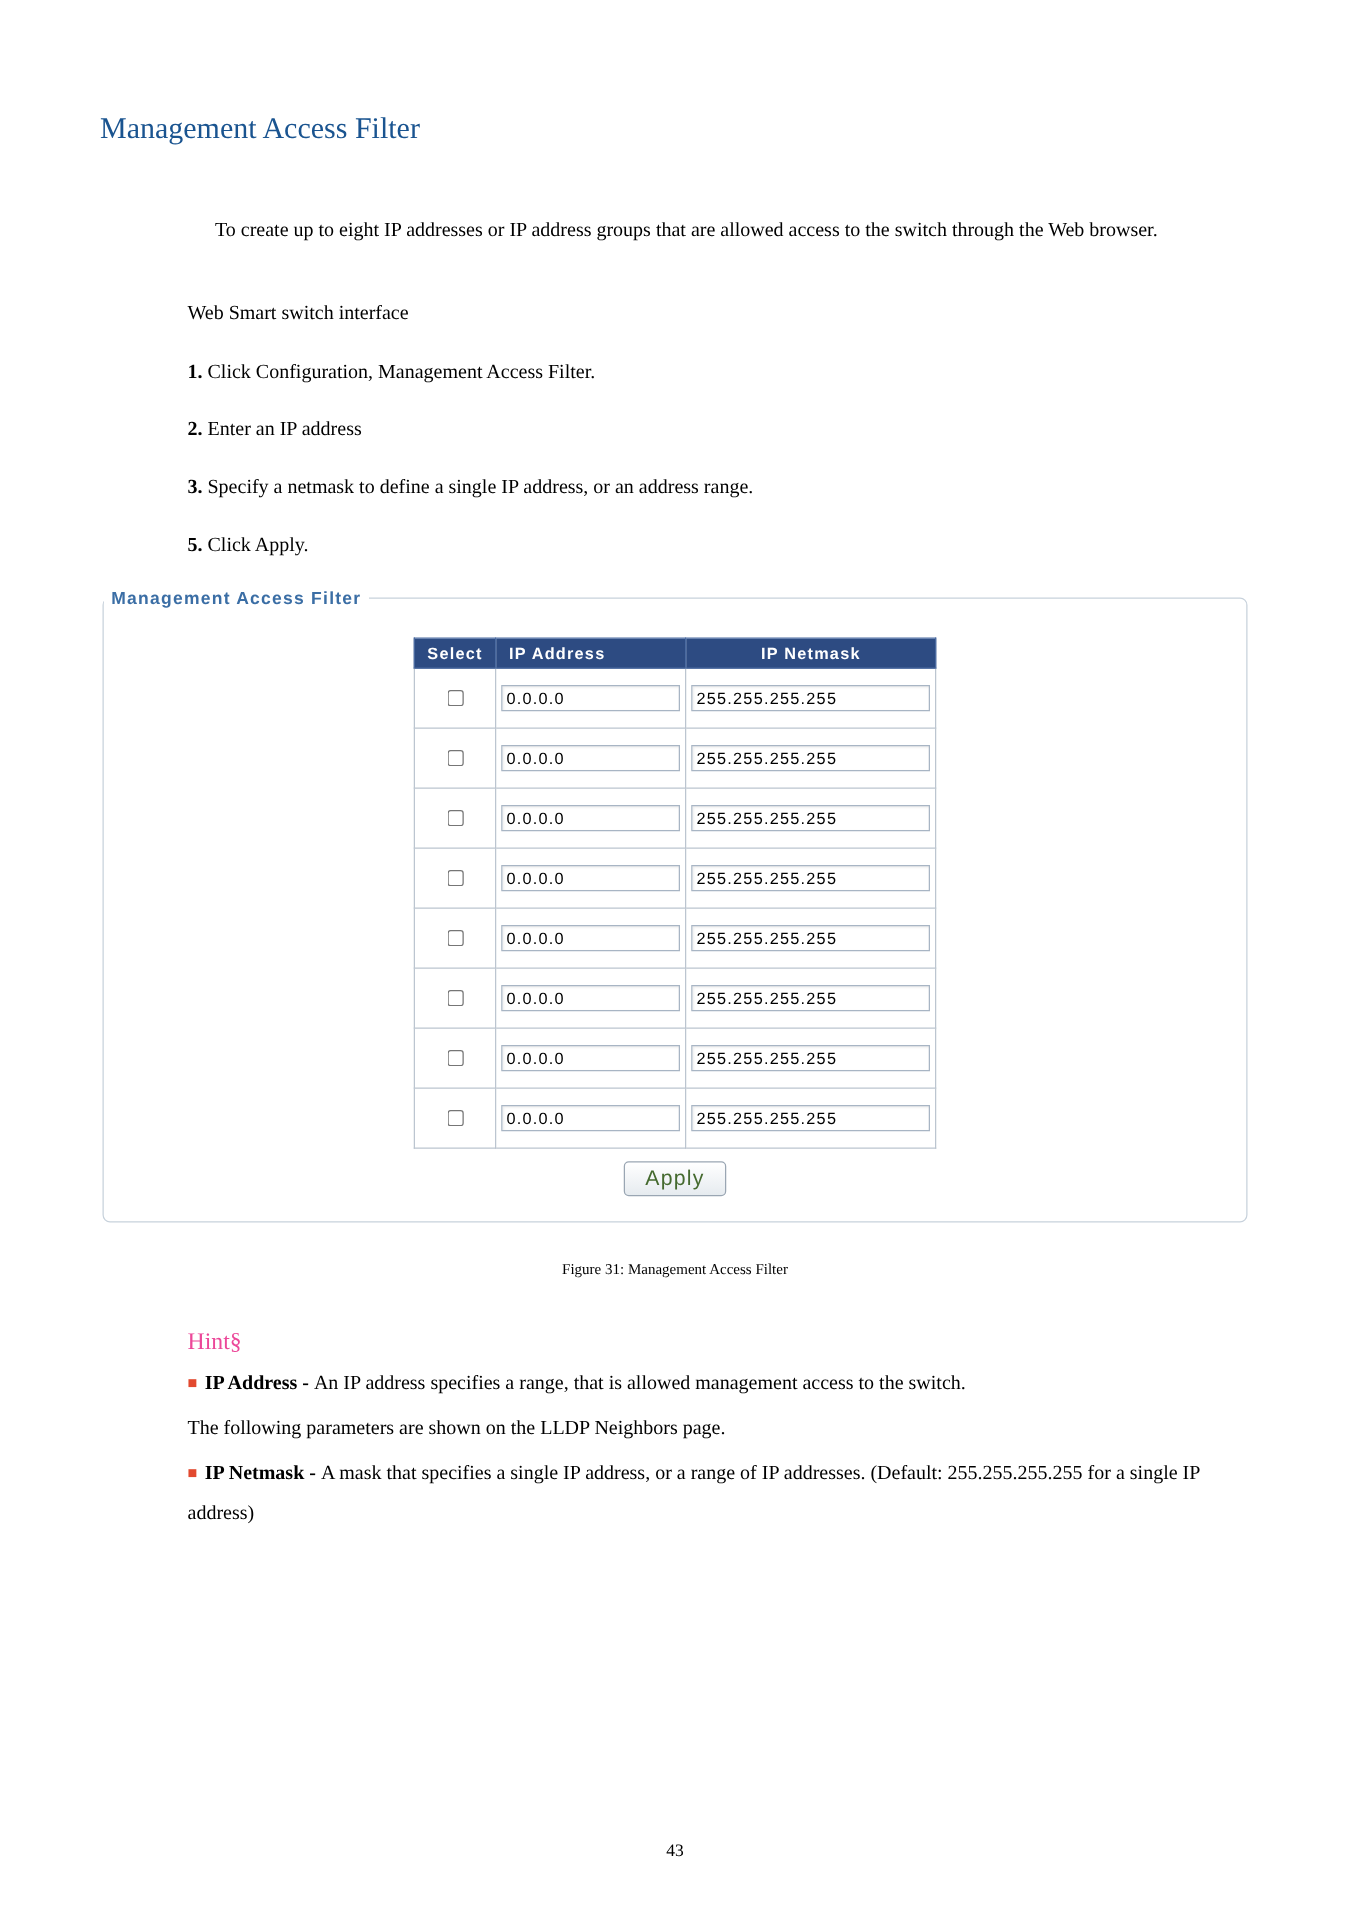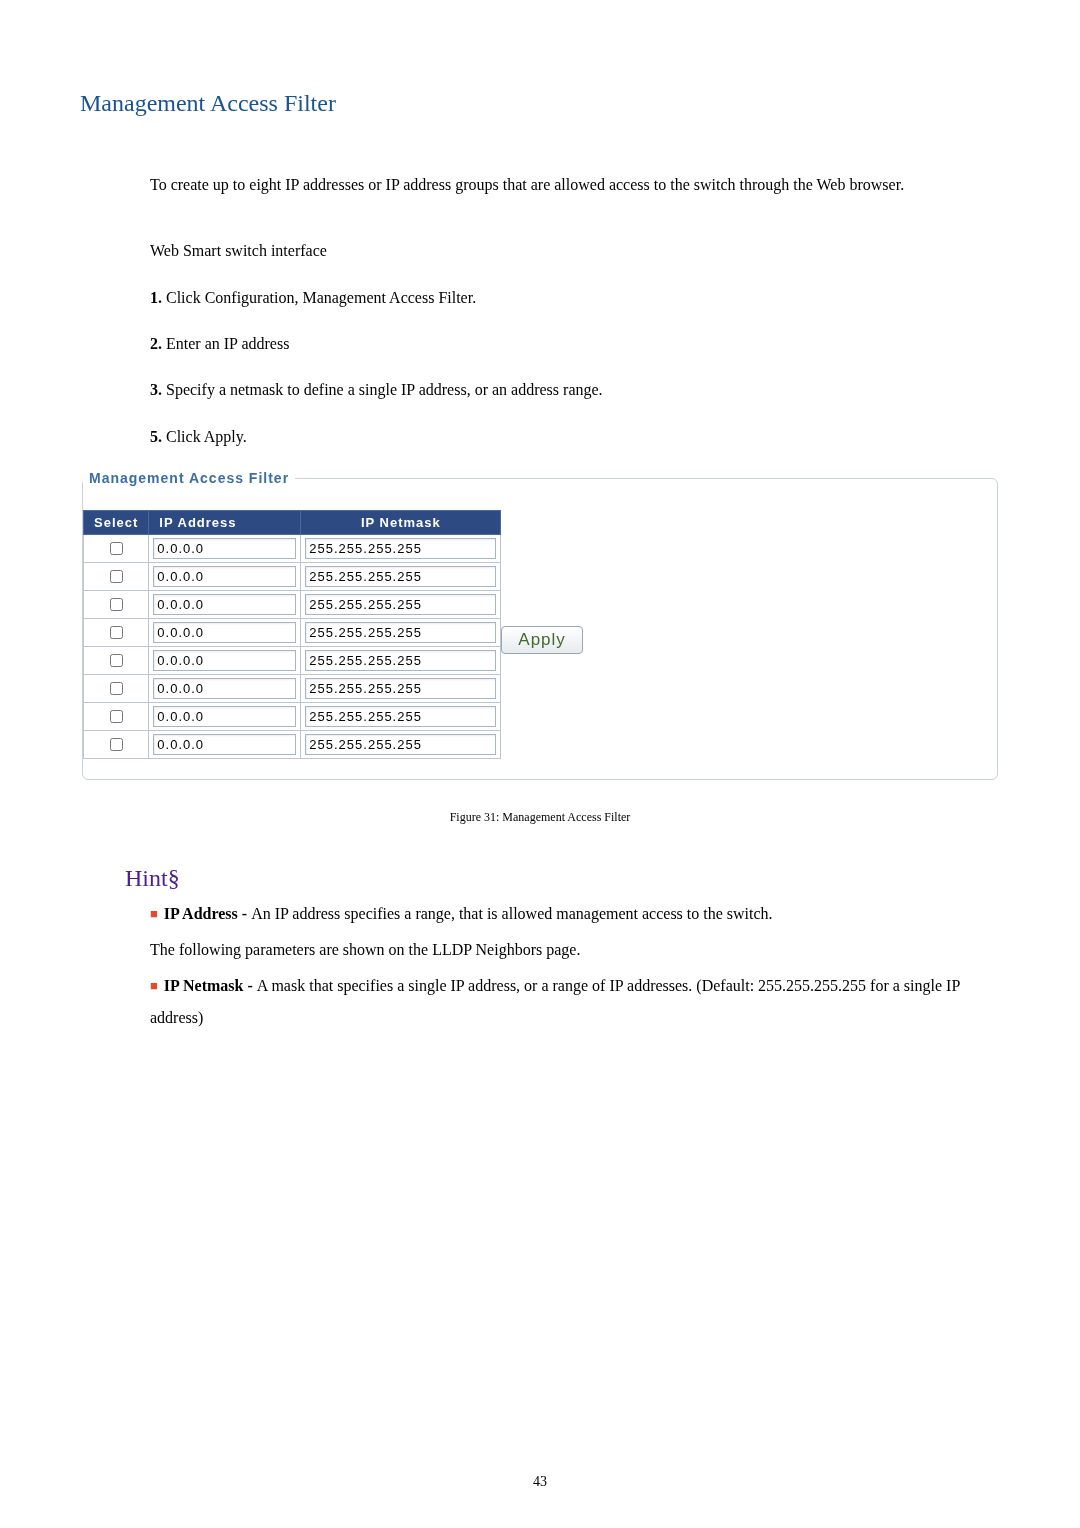--- a/index.html
+++ b/index.html
@@ -13,21 +13,21 @@
     font-size: 16px;
   }
   .page-title {
     color: #1a5490;
     font-family: "Times New Roman", Times, serif;
     font-size: 24px;
     font-weight: normal;
     margin-bottom: 50px;
   }
   .intro-block {
-    margin-left: 70px;
+    margin-left: 92px;
     margin-bottom: 34px;
     text-align: justify;
     line-height: 2.2;
   }
   .steps-block {
     margin-left: 70px;
     line-height: 1.9;
   }
   .steps-block p { margin: 16px 0; }
   .steps-block p .num { font-weight: bold; }
@@ -44,41 +44,42 @@
   .filter-legend {
     color: #3b6ea5;
     font-family: Arial, sans-serif;
     font-size: 14px;
     font-weight: bold;
     padding: 0 6px;
     letter-spacing: 1px;
   }
   .filter-inner {
     display: flex;
+    flex-direction: column;
     align-items: center;
   }
   table.mgmt {
     border-collapse: collapse;
     font-family: Arial, sans-serif;
   }
   table.mgmt th {
     background: #2d4b82;
     color: #fff;
     font-size: 13px;
     font-weight: bold;
     padding: 4px 10px;
     border: 1px solid #4a6aa0;
     letter-spacing: 1px;
   }
   table.mgmt th.sel { width: 60px; text-align: center; }
   table.mgmt th.addr { width: 152px; text-align: left; }
   table.mgmt th.mask { width: 200px; text-align: center; }
   table.mgmt td {
     border: 1px solid #bcc5d0;
-    padding: 3px 4px;
+    padding: 13px 4px;
     background: #fff;
     font-size: 13px;
   }
   table.mgmt td.sel { text-align: center; }
   table.mgmt td input[type="checkbox"] {
     width: 13px; height: 13px;
   }
   table.mgmt td input[type="text"] {
     width: 100%;
     font-family: Arial, sans-serif;
@@ -106,23 +107,23 @@
   }
 
   .figure-caption {
     text-align: center;
     font-size: 12px;
     margin-top: 30px;
     margin-bottom: 40px;
   }
 
   .hint-title {
-    color: #4c1d95;
-    font-size: 24px;
-    margin-left: 45px;
+    color: #ec4899;
+    font-size: 19px;
+    margin-left: 70px;
     margin-bottom: 6px;
   }
   .hint-body {
     margin-left: 70px;
     line-height: 2.0;
   }
   .hint-body p { margin: 4px 0; }
   .bullet-sq {
     color: #e2492f;
     font-size: 13px;

